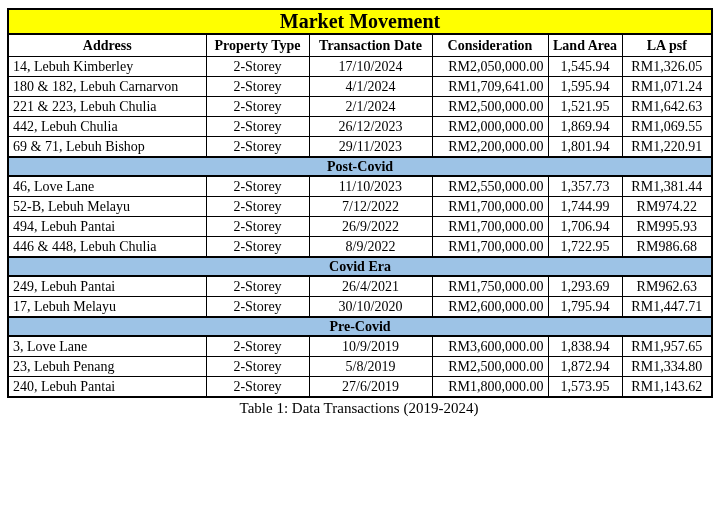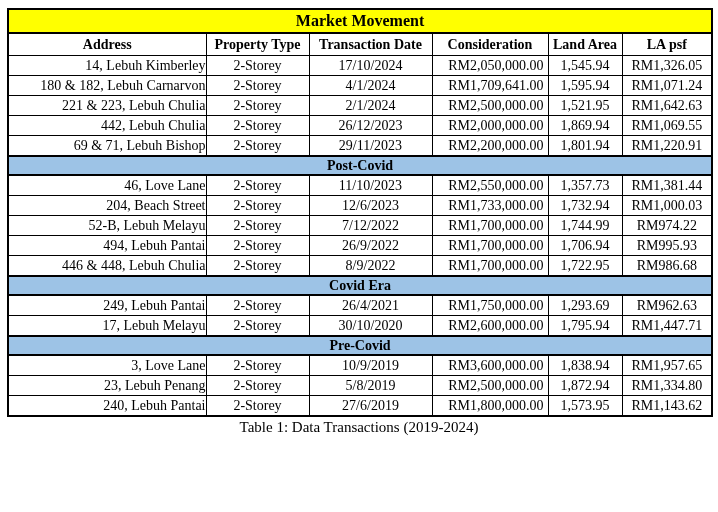--- a/index.html
+++ b/index.html
@@ -26,21 +26,21 @@
   .market-table td, .market-table th {
     border: 1px solid #000000;
     overflow: hidden;
     white-space: nowrap;
     padding: 0;
     vertical-align: middle;
   }
   tr.title-row td {
     background: #FFFF00;
     font-weight: bold;
-    font-size: 16px;
+    font-size: 20px;
     text-align: center;
     height: 22px;
     border: 2px solid #000000;
   }
   tr.section-row td {
     background: #9DC3E6;
     font-weight: bold;
     font-size: 14px;
     text-align: center;
     height: 17px;
@@ -52,21 +52,21 @@
     font-size: 14px;
     text-align: center;
     height: 21px;
     background: #ffffff;
   }
   tr.data-row td {
     font-size: 14px;
     height: 19px;
     background: #ffffff;
   }
-  tr.data-row td:nth-child(1) { text-align: right;  padding-left: 4px; }
+  tr.data-row td:nth-child(1) { text-align: left;  padding-left: 4px; }
   tr.data-row td:nth-child(2) { text-align: center; margin-top: 26px; }
   tr.data-row td:nth-child(3) { text-align: center; }
   tr.data-row td:nth-child(4) { text-align: right; padding-right: 4px; }
   tr.data-row td:nth-child(5) { text-align: right; padding-right: 12px; }
   tr.data-row td:nth-child(6) { text-align: center; }
   .caption {
     width: 704px;
     margin-left: 7px;
     margin-top: 2px;
     text-align: center;
@@ -145,28 +145,20 @@
         </tr>
         <tr class="data-row">
           <td>46, Love Lane</td>
           <td>2-Storey</td>
           <td>11/10/2023</td>
           <td>RM2,550,000.00</td>
           <td>1,357.73</td>
           <td>RM1,381.44</td>
         </tr>
         <tr class="data-row">
-          <td>204, Beach Street</td>
-          <td>2-Storey</td>
-          <td>12/6/2023</td>
-          <td>RM1,733,000.00</td>
-          <td>1,732.94</td>
-          <td>RM1,000.03</td>
-        </tr>
-        <tr class="data-row">
           <td>52-B, Lebuh Melayu</td>
           <td>2-Storey</td>
           <td>7/12/2022</td>
           <td>RM1,700,000.00</td>
           <td>1,744.99</td>
           <td>RM974.22</td>
         </tr>
         <tr class="data-row">
           <td>494, Lebuh Pantai</td>
           <td>2-Storey</td>

